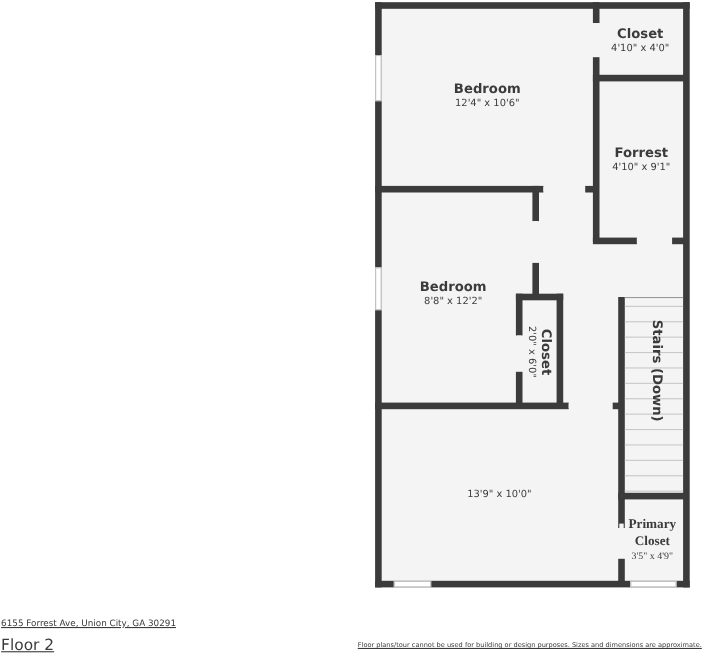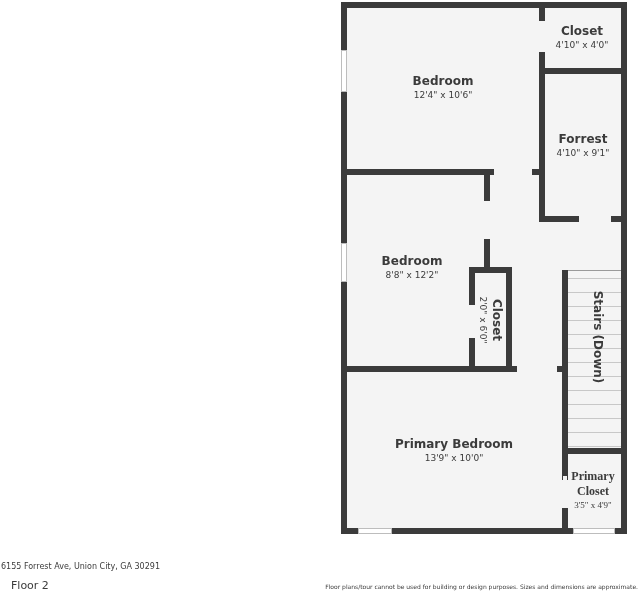--- a/index.html
+++ b/index.html
@@ -7,23 +7,23 @@
   .plan{position:absolute;left:0;top:0;width:639px;height:560px;}
   .floor{position:absolute;background:#f4f4f4;}
   .wall{position:absolute;background:#3b3b3b;}
   .win{position:absolute;background:#ffffff;border:1px solid #bdbdbd;box-sizing:border-box;}
   .door{position:absolute;background:#f4f4f4;}
   .stair-line{position:absolute;height:1px;background:#c8c8c8;}
   .room-label{position:absolute;text-align:center;color:#3b3b3b;transform:translate(-50%,-50%);white-space:nowrap;}
   .room-name{font-size:12px;font-weight:bold;line-height:15px;display:block;}
   .room-dim{font-size:9px;line-height:12px;display:block;}
   .rot{transform:translate(-50%,-50%) rotate(90deg);}
-  .footer-text{position:absolute;color:#3b3b3b;white-space:nowrap;}
+  .footer-text{position:absolute;color:#3b3b3b;white-space:nowrap;text-decoration:underline;}
   .addr{left:1px;top:562px;font-size:8px;}
-  .floor-label{left:11px;top:579px;font-size:11px;}
+  .floor-label{left:1px;top:579px;font-size:14px;}
   .disclaimer{right:1px;top:583px;font-size:6px;}
 </style>
 </head>
 <body>
 
 <div class="plan">
 
   <div class="floor" style="left:345px;top:6px;width:278px;height:525px;"></div>
 
   <div class="wall" style="left:341px;top:2px;width:286px;height:6px;"></div>
@@ -104,21 +104,20 @@
     <span class="room-dim">8'8" x 12'2"</span>
   </div>
   <div class="room-label rot" style="left:490px;top:320px;">
     <span class="room-name">Closet</span>
     <span class="room-dim">2'0" x 6'0"</span>
   </div>
   <div class="room-label rot" style="left:597px;top:337px;">
     <span class="room-name">Stairs (Down)</span>
   </div>
   <div class="room-label" style="left:454px;top:450px;">
-    <span class="room-name">Primary Bedroom</span>
     <span class="room-dim">13'9" x 10'0"</span>
   </div>
   <div class="room-label" style="left:593px;top:490px;font-family:Liberation Serif, serif;">
     <span class="room-name">Primary</span>
     <span class="room-name">Closet</span>
     <span class="room-dim">3'5" x 4'9"</span>
   </div>
 </div>
 
 <div class="footer-text addr">6155 Forrest Ave, Union City, GA 30291</div>

